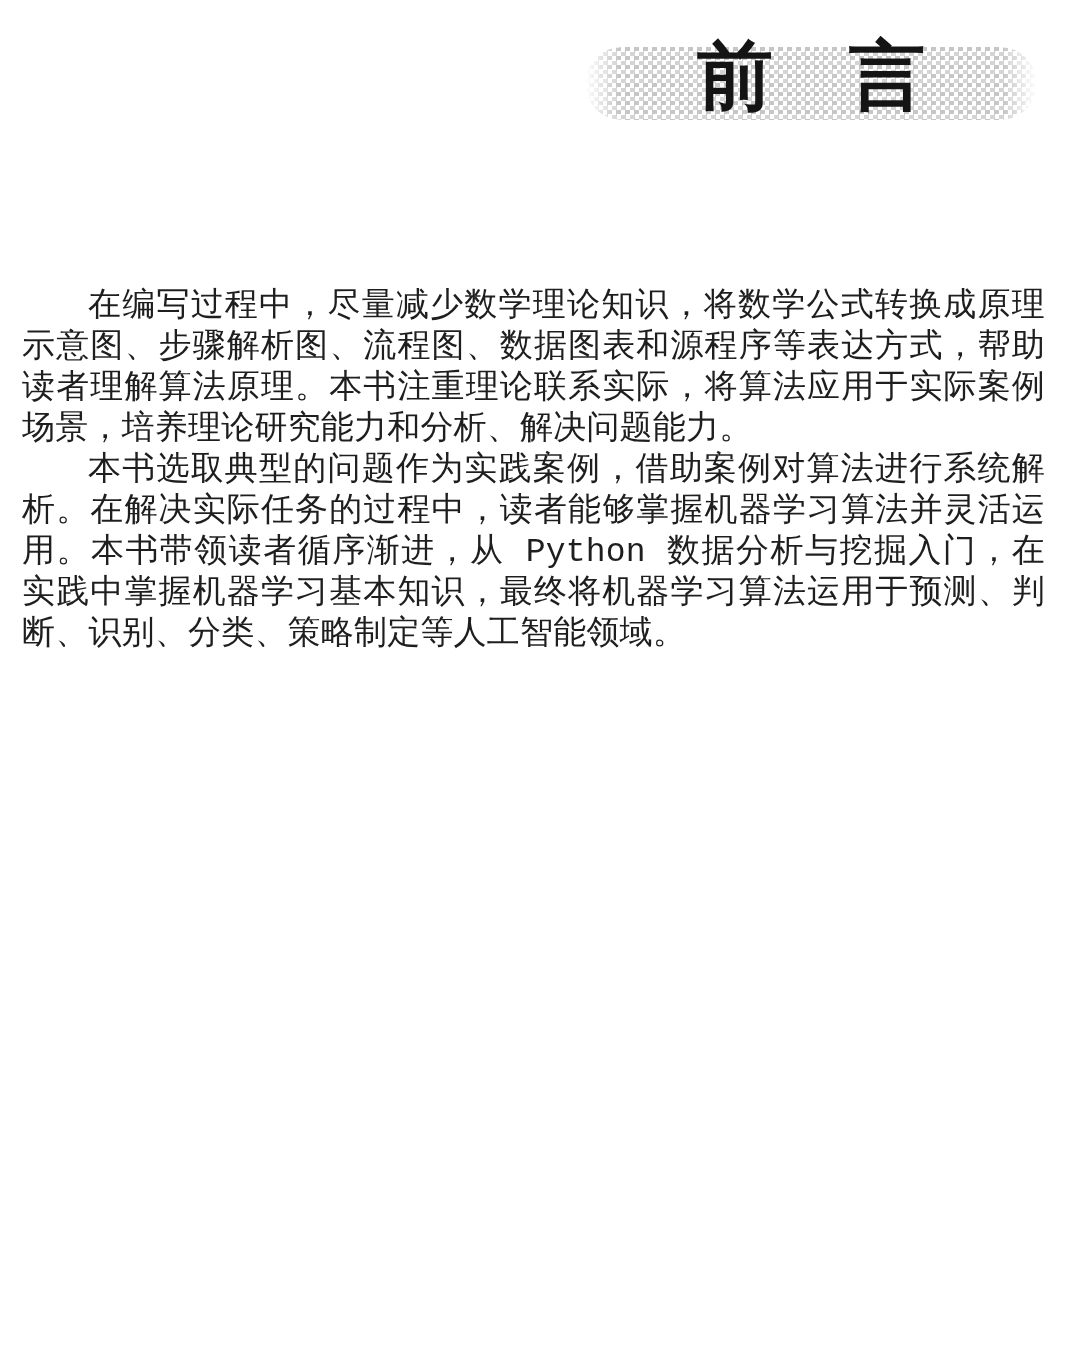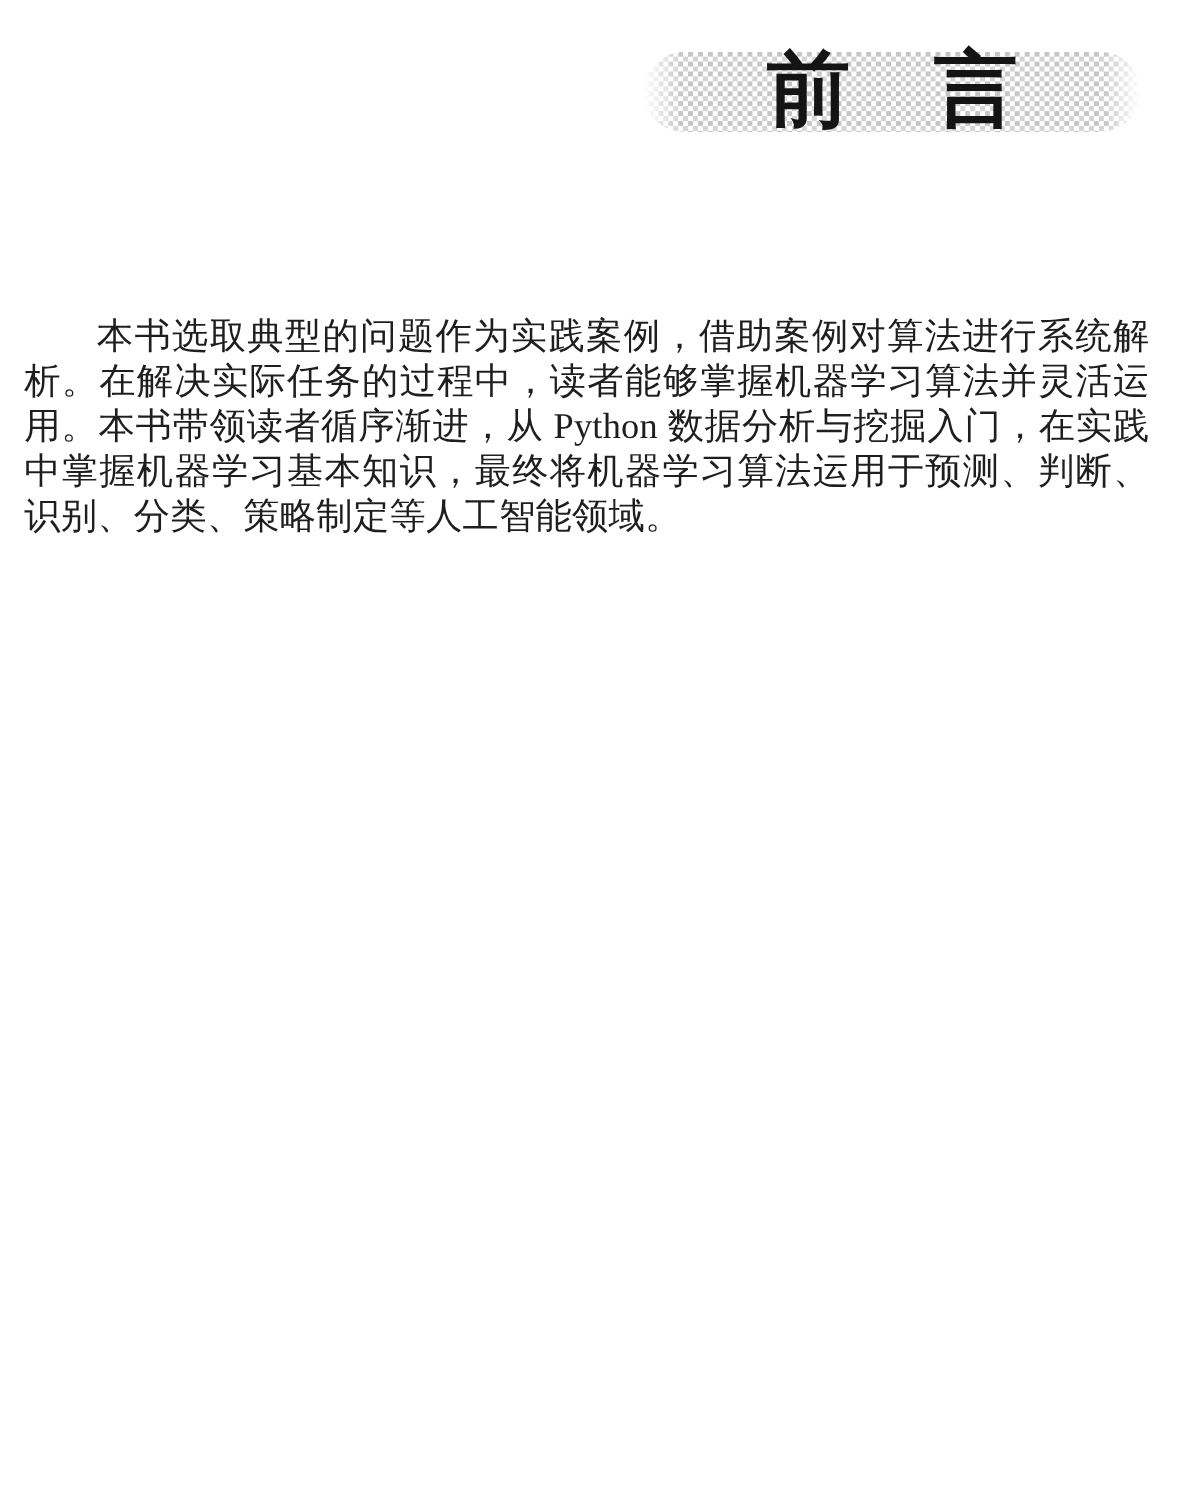--- a/index.html
+++ b/index.html
@@ -6,21 +6,21 @@
     margin: 0;
     padding: 0;
     background: #ffffff;
   }
   .page {
     position: relative;
     width: 1080px;
     height: 1367px;
     background: #ffffff;
     overflow: hidden;
-    font-family: Liberation Serif, serif;
+    font-family: Liberation Mono, monospace;
   }
   
   .band {
     position: absolute;
     left: 585px;
     top: 47px;
     width: 452px;
     height: 73px;
     border-radius: 37px;
     background:
@@ -58,16 +58,17 @@
     text-indent: 2em;
   }
 </style>
 </head>
 <body>
 
 <div class="page">
   <div class="band"></div>
   <h1 class="title">前　言</h1>
   <main class="text">
+    <p>在编写过程中，尽量减少数学理论知识，将数学公式转换成原理示意图、步骤解析图、流程图、数据图表和源程序等表达方式，帮助读者理解算法原理。本书注重理论联系实际，将算法应用于实际案例场景，培养理论研究能力和分析、解决问题能力。</p>
     <p>本书选取典型的问题作为实践案例，借助案例对算法进行系统解析。在解决实际任务的过程中，读者能够掌握机器学习算法并灵活运用。本书带领读者循序渐进，从 Python 数据分析与挖掘入门，在实践中掌握机器学习基本知识，最终将机器学习算法运用于预测、判断、识别、分类、策略制定等人工智能领域。</p>
 
   </main>
 </div>
 
 </body></html>

